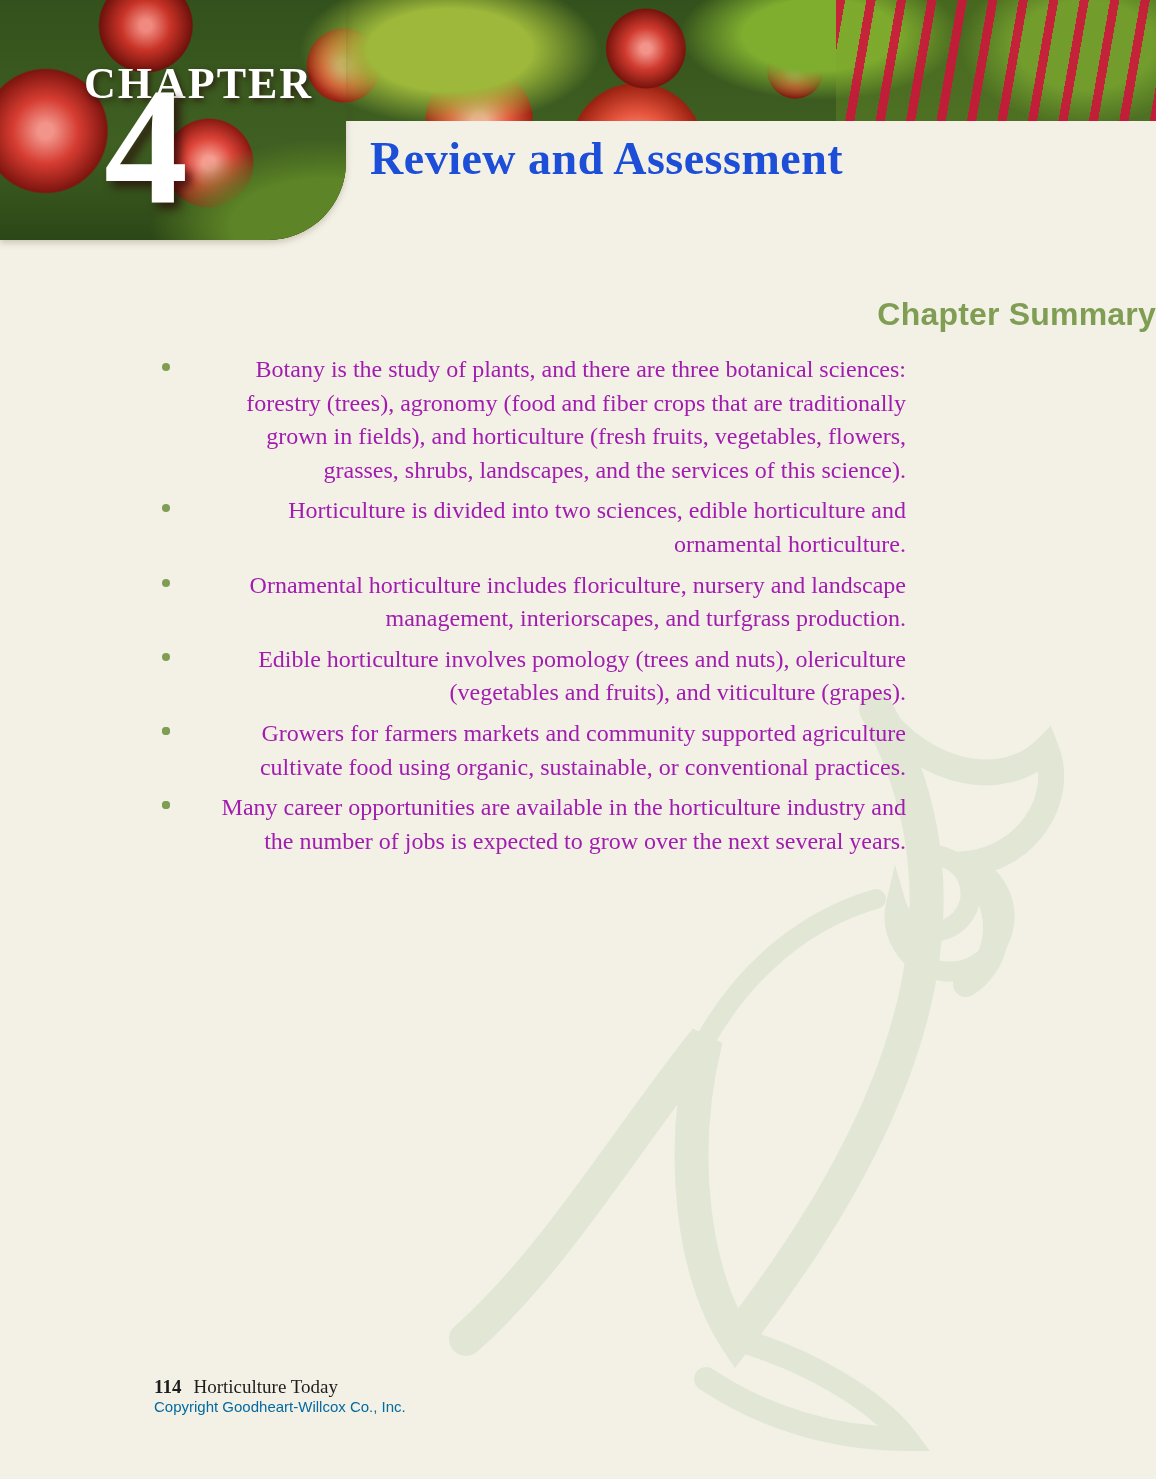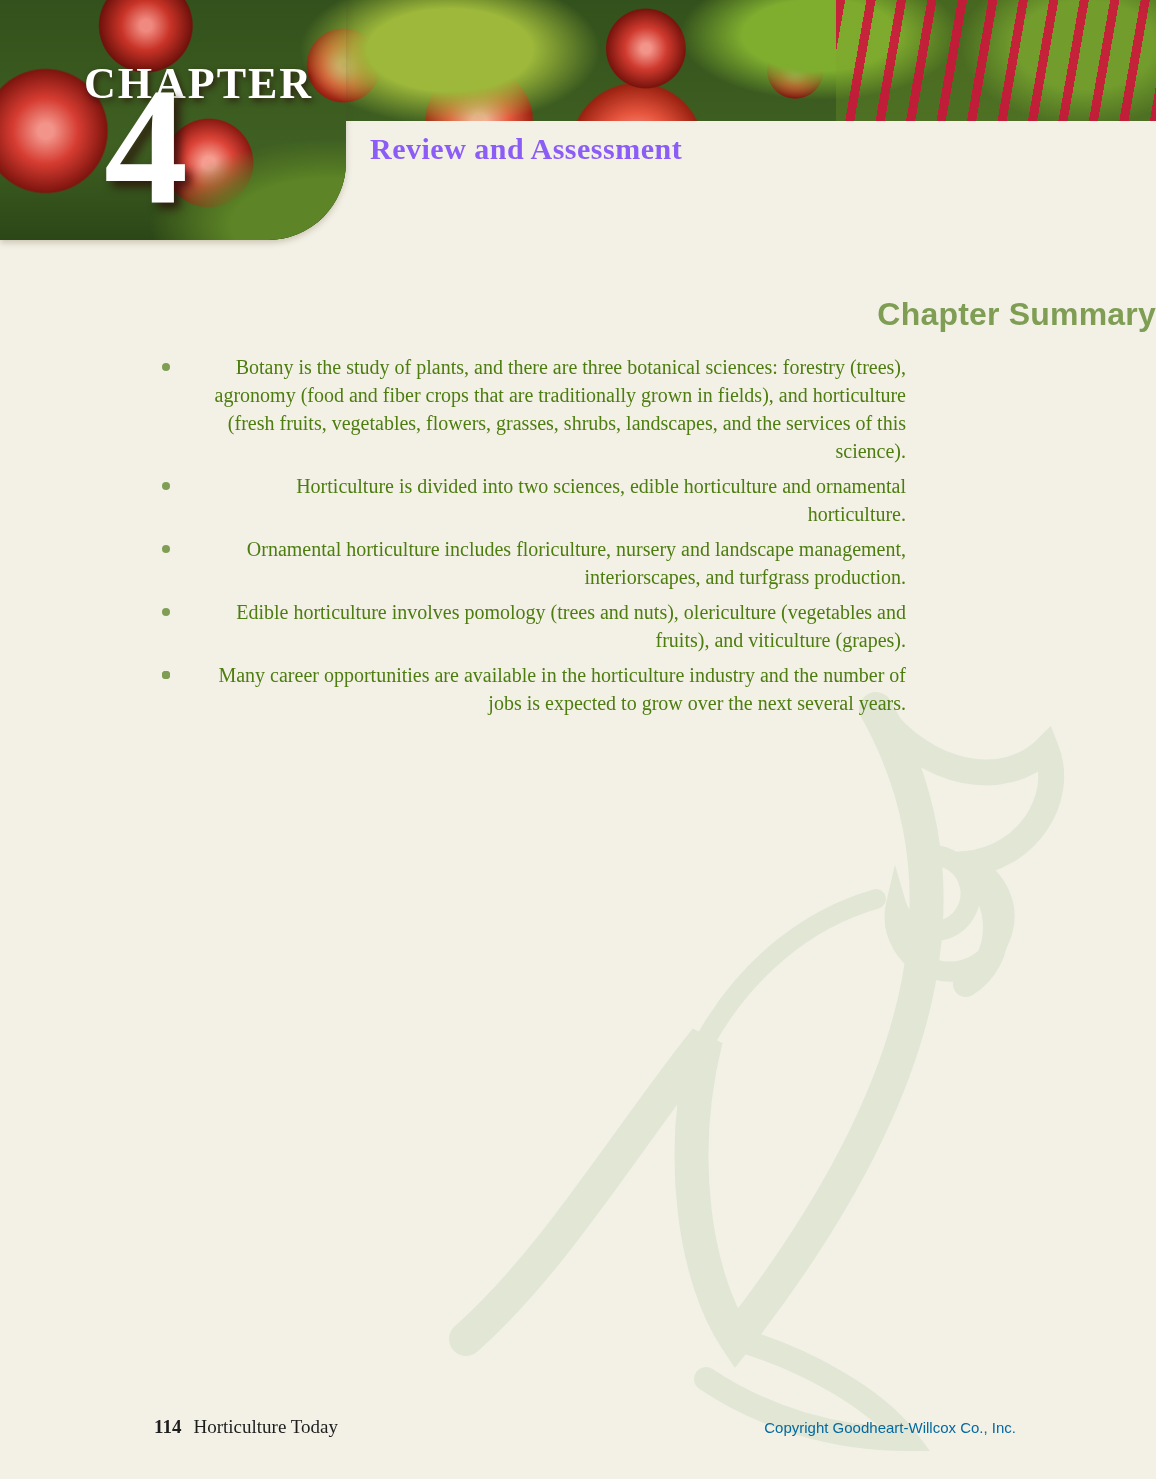--- a/index.html
+++ b/index.html
@@ -79,49 +79,49 @@
     color:#ffffff;font-weight:bold;font-size:44px;letter-spacing:2px;
     text-shadow:2px 3px 6px rgba(40,10,10,.7);
   }
   .chapter-number{
     position:absolute;left:104px;top:62px;
     color:#ffffff;font-weight:bold;font-size:168px;line-height:1;
     text-shadow:6px 6px 10px rgba(40,10,10,.75);
   }
   .page-title{
     position:absolute;left:370px;top:132px;
-    color:#8b5cf6;font-weight:bold;font-size:30px;letter-spacing:.5px;
+    color:#1d4ed8;font-weight:bold;font-size:46px;letter-spacing:.5px;
   }
 
   
   .watermark{position:absolute;right:30px;bottom:20px;z-index:1;pointer-events:none;}
 
   
   .content{position:absolute;top:296px;left:0;width:1156px;z-index:2;text-align:right;}
   .summary-heading{
     margin:0 0 20px 154px;
     font-family:"Liberation Sans", sans-serif;
     font-weight:bold;font-size:32px;color:#7f9e54;letter-spacing:.2px;
   }
   .bullet-list{
     list-style:none;margin:0;padding:0 250px 0 154px;
   }
   .bullet-item{
     position:relative;padding-left:40px;margin-bottom:7px;
-    font-size:20px;line-height:1.4;color:#4d7c0f;
+    font-size:24px;line-height:1.4;color:#a21caf;
   }
   .bullet-dot{
     position:absolute;left:8px;top:10px;width:8px;height:8px;border-radius:50%;
     background:#7f9e54;
   }
 
   
   .footer{
-    position:absolute;left:154px;right:140px;bottom:41px;z-index:2;
-    display:flex;justify-content:space-between;align-items:baseline;
+    position:absolute;left:154px;right:140px;bottom:64px;z-index:2;
+    display:flex;justify-content:space-between;align-items:baseline;flex-direction:column;
   }
   .footer-left{font-size:19px;color:#1d1d1d;}
   .footer-page-number{font-weight:bold;margin-right:12px;}
   .footer-copyright{
     font-family:"Liberation Sans", sans-serif;
     font-size:15px;color:#0369a1;
   }
 </style>
 </head>
 <body>
@@ -149,20 +149,21 @@
   </div>
 
   <div class="content">
     <h2 class="summary-heading">Chapter Summary</h2>
     <ul class="bullet-list">
         <li class="bullet-item"><span class="bullet-dot"></span><span class="bullet-text">Botany is the study of plants, and there are three botanical sciences: forestry (trees), agronomy (food and fiber crops that are traditionally grown in fields), and horticulture (fresh fruits, vegetables, flowers, grasses, shrubs, landscapes, and the services of this science).</span></li>
         <li class="bullet-item"><span class="bullet-dot"></span><span class="bullet-text">Horticulture is divided into two sciences, edible horticulture and ornamental horticulture.</span></li>
         <li class="bullet-item"><span class="bullet-dot"></span><span class="bullet-text">Ornamental horticulture includes floriculture, nursery and landscape management, interiorscapes, and turfgrass production.</span></li>
         <li class="bullet-item"><span class="bullet-dot"></span><span class="bullet-text">Edible horticulture involves pomology (trees and nuts), olericulture (vegetables and fruits), and viticulture (grapes).</span></li>
         <li class="bullet-item"><span class="bullet-dot"></span></li>
+        <li class="bullet-item"><span class="bullet-dot"></span><span class="bullet-text">Growers for farmers markets and community supported agriculture cultivate food using organic, sustainable, or conventional practices.</span></li>
         <li class="bullet-item"><span class="bullet-dot"></span></li>
         <li class="bullet-item"><span class="bullet-dot"></span><span class="bullet-text">Many career opportunities are available in the horticulture industry and the number of jobs is expected to grow over the next several years.</span></li>
       </ul>
   </div>
 
   <div class="footer">
     <div class="footer-left">
       <span class="footer-page-number">114</span><span class="footer-book-title">Horticulture Today</span>
     </div>
     <div class="footer-copyright">Copyright Goodheart-Willcox Co., Inc.</div>

